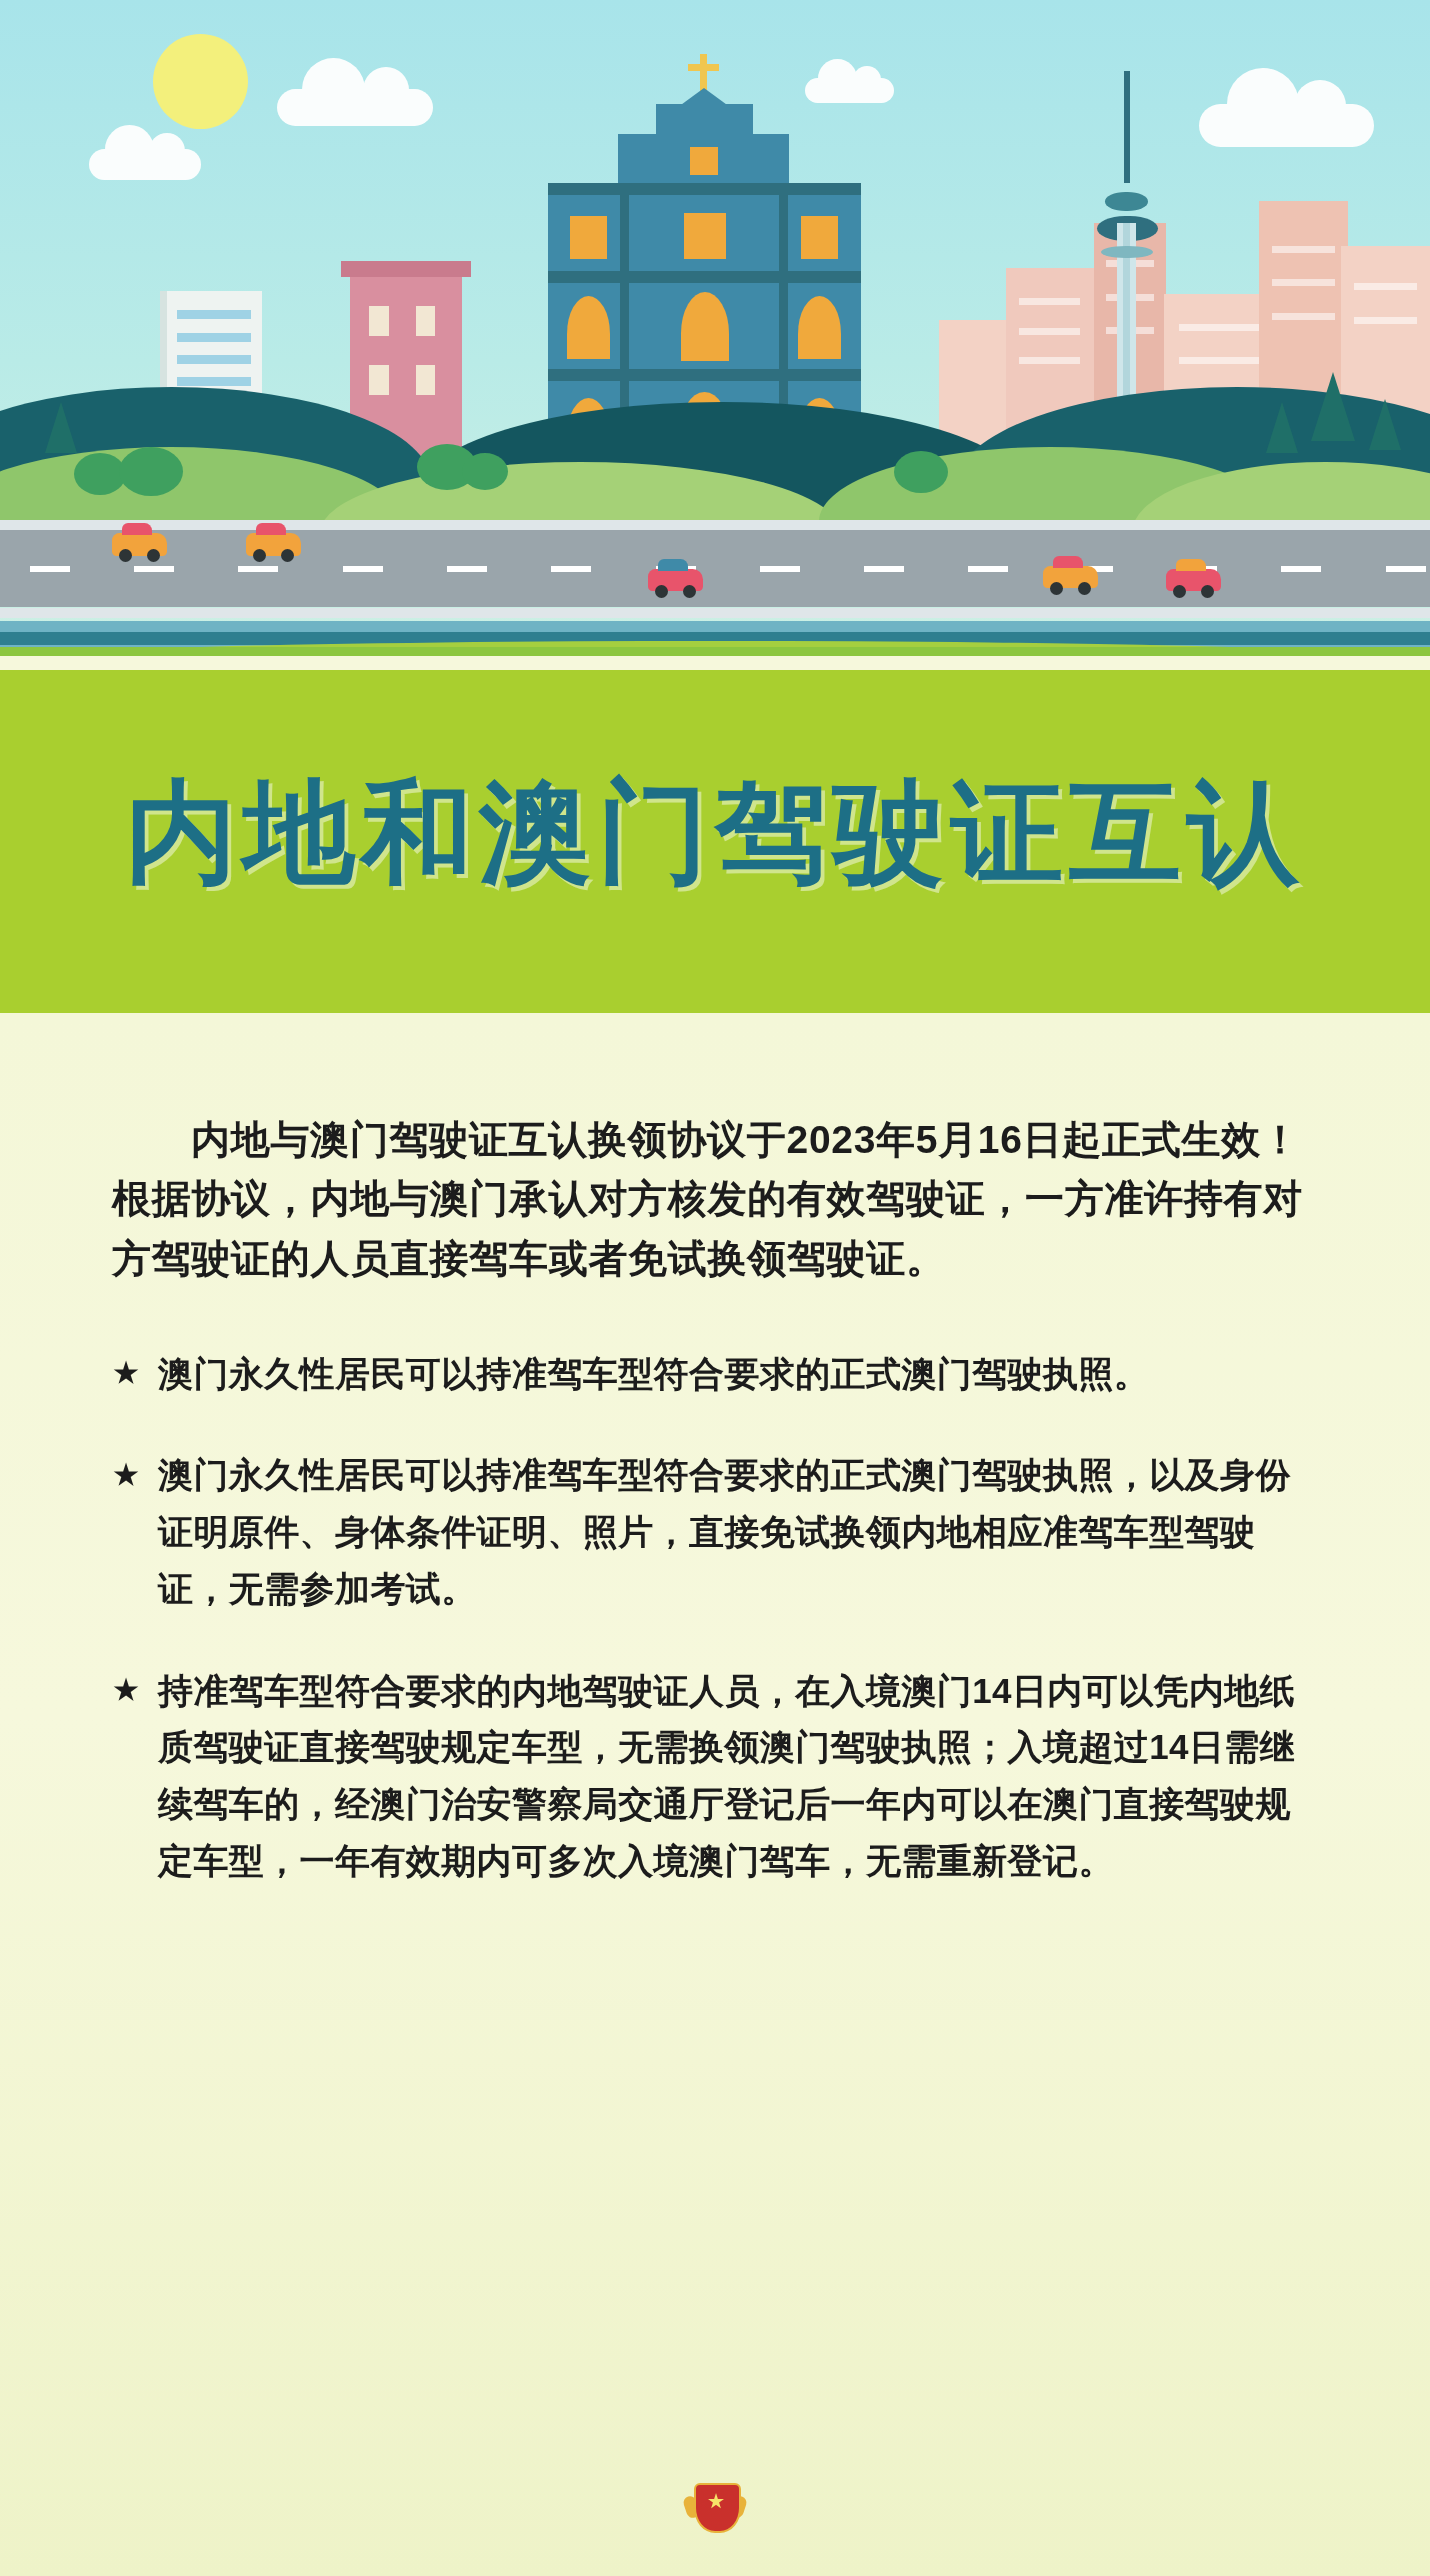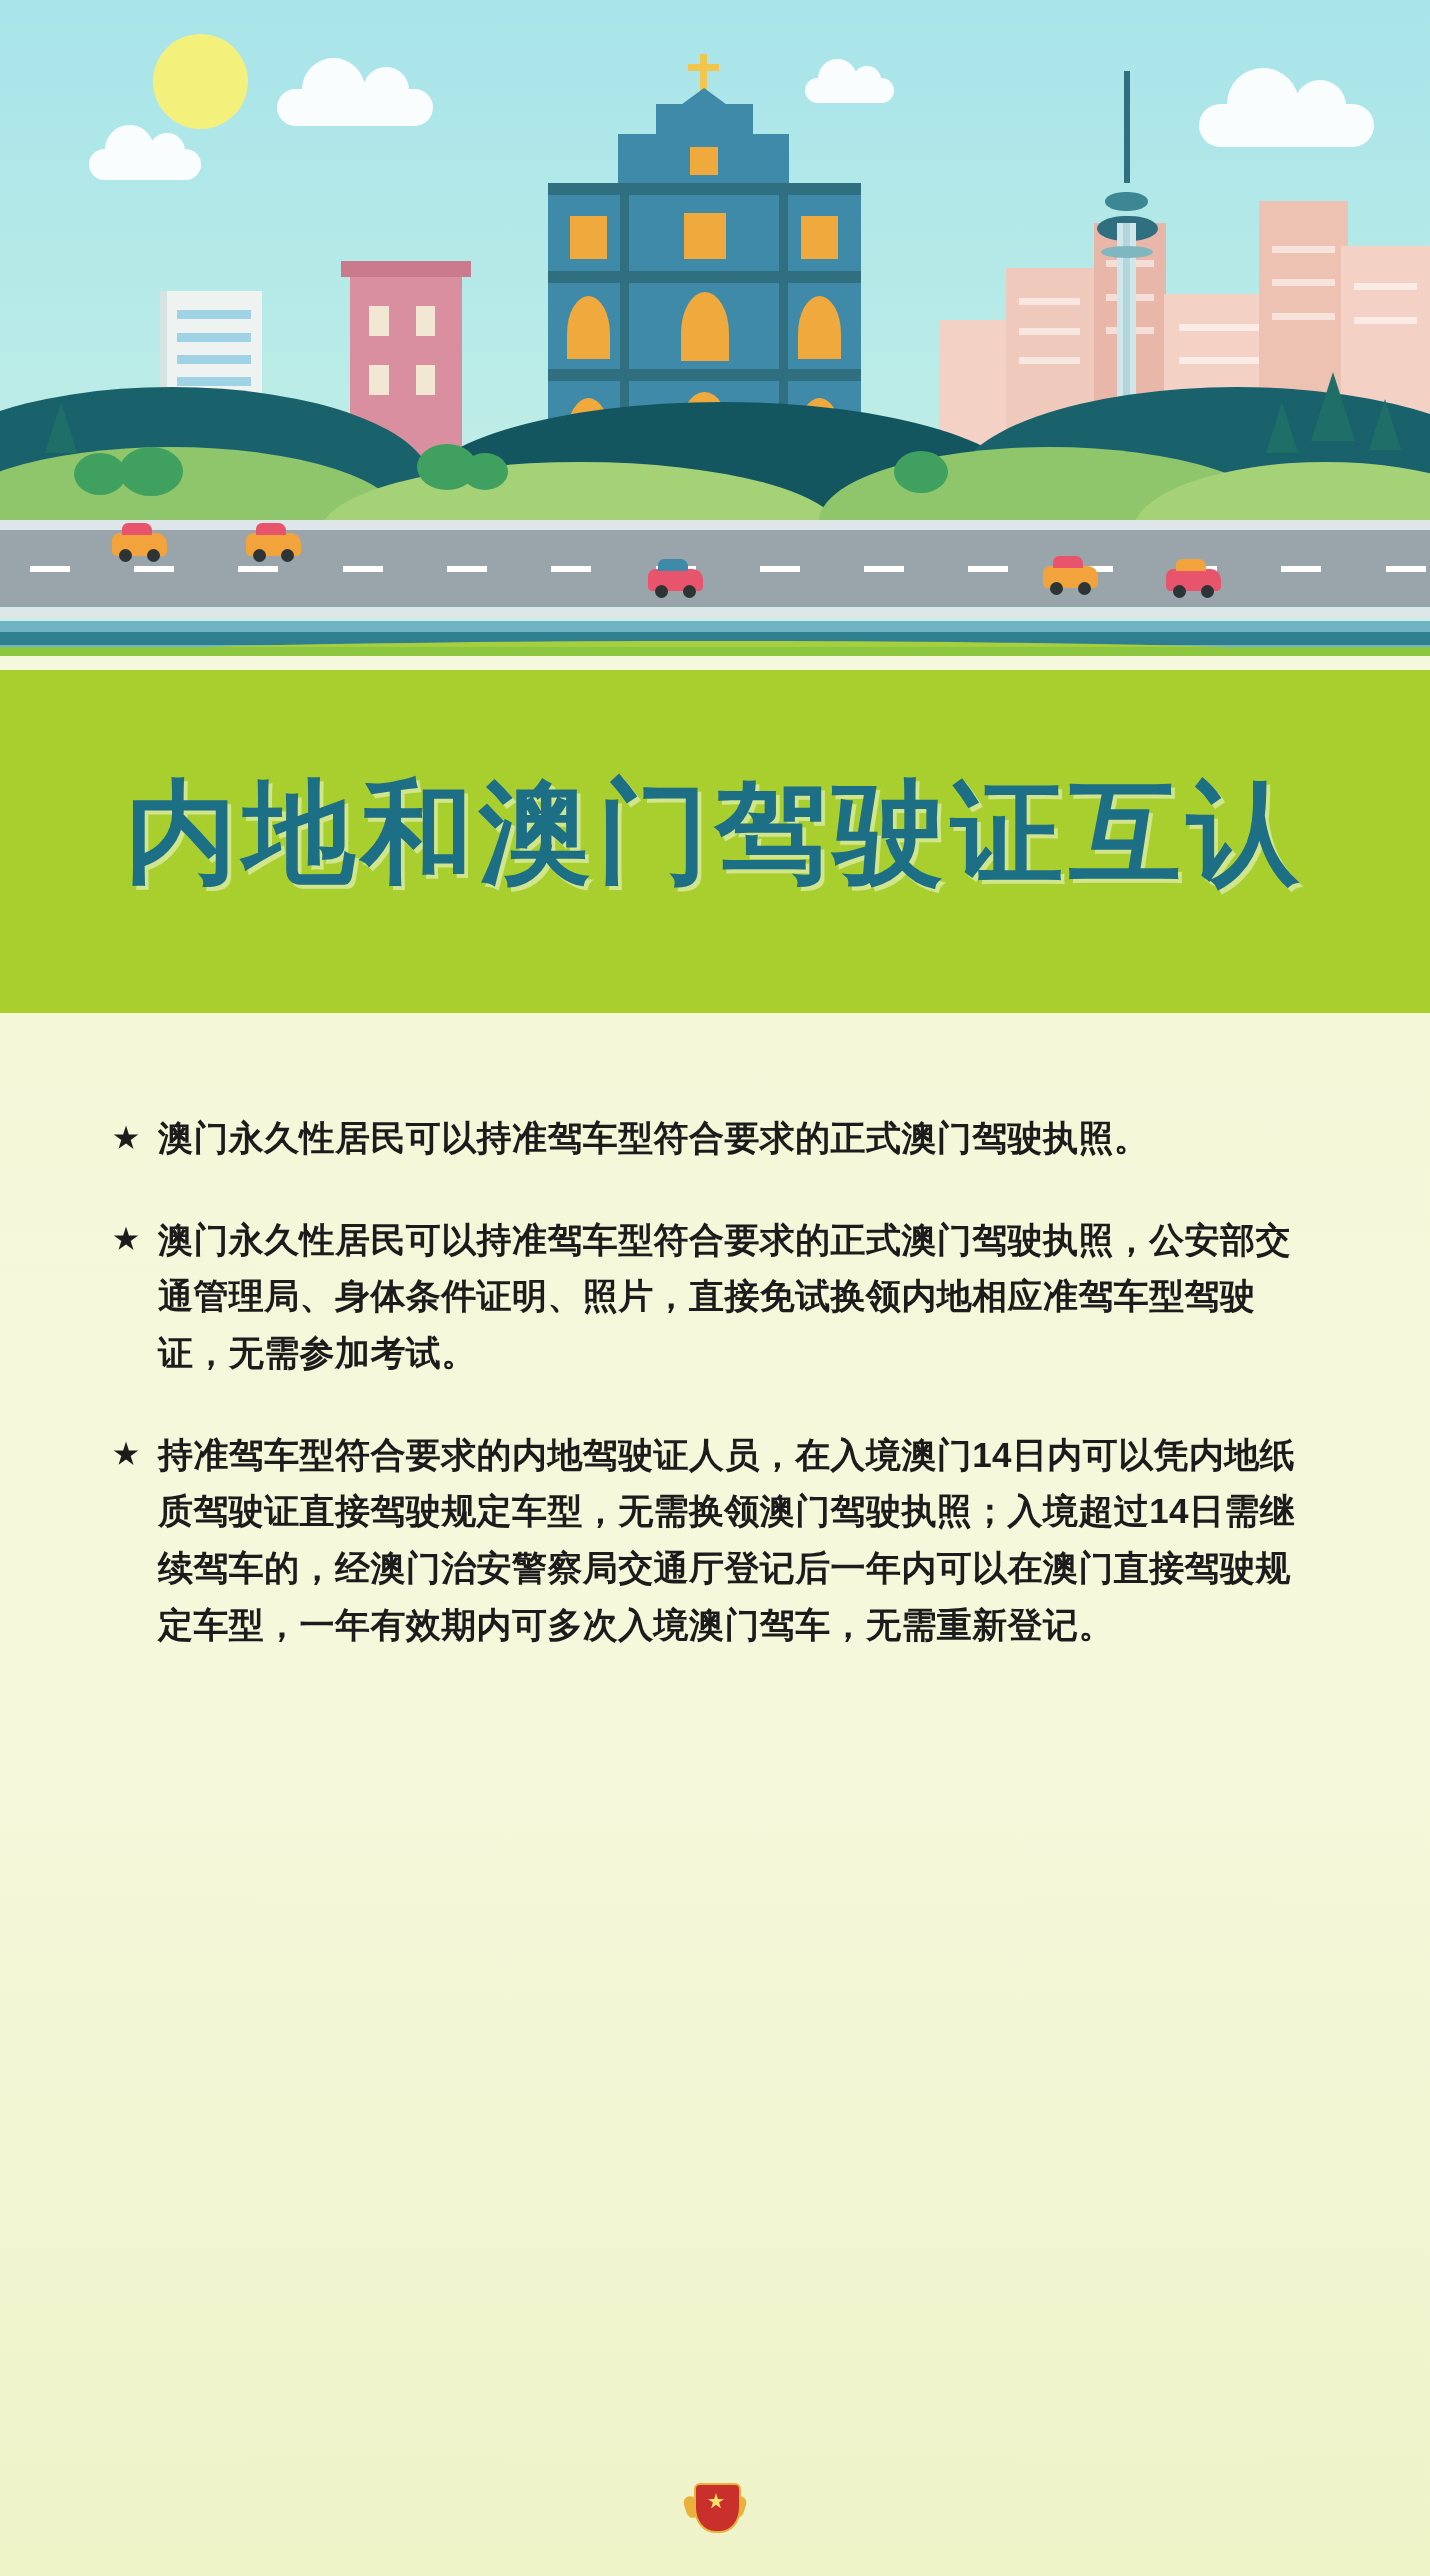--- a/index.html
+++ b/index.html
@@ -505,29 +505,30 @@
     <div class="grass-wave2"></div>
   </div>
 
   <div class="title-band">
     <div class="title">内地和澳门驾驶证互认</div>
   </div>
 
   <div class="content">
     <div class="content-inner">
 
+      <p class="lead">内地与澳门驾驶证互认换领协议于2023年5月16日起正式生效！根据协议，内地与澳门承认对方核发的有效驾驶证，一方准许持有对方驾驶证的人员直接驾车或者免试换领驾驶证。</p>
 
       <div class="bullet">
         <div class="star">★</div>
         <div class="txt">澳门永久性居民可以持准驾车型符合要求的正式澳门驾驶执照。</div>
       </div>
 
       <div class="bullet">
         <div class="star">★</div>
-        <div class="txt">澳门永久性居民可以持准驾车型符合要求的正式澳门驾驶执照，公安部交通管理局、身体条件证明、照片，直接免试换领内地相应准驾车型驾驶证，无需参加考试。</div>
+        <div class="txt">澳门永久性居民可以持准驾车型符合要求的正式澳门驾驶执照，以及身份证明原件、身体条件证明、照片，直接免试换领内地相应准驾车型驾驶证，无需参加考试。</div>
       </div>
 
       <div class="bullet">
         <div class="star">★</div>
         <div class="txt">持准驾车型符合要求的内地驾驶证人员，在入境澳门14日内可以凭内地纸质驾驶证直接驾驶规定车型，无需换领澳门驾驶执照；入境超过14日需继续驾车的，经澳门治安警察局交通厅登记后一年内可以在澳门直接驾驶规定车型，一年有效期内可多次入境澳门驾车，无需重新登记。</div>
       </div>
 
     </div>
 
     <div class="footer">

